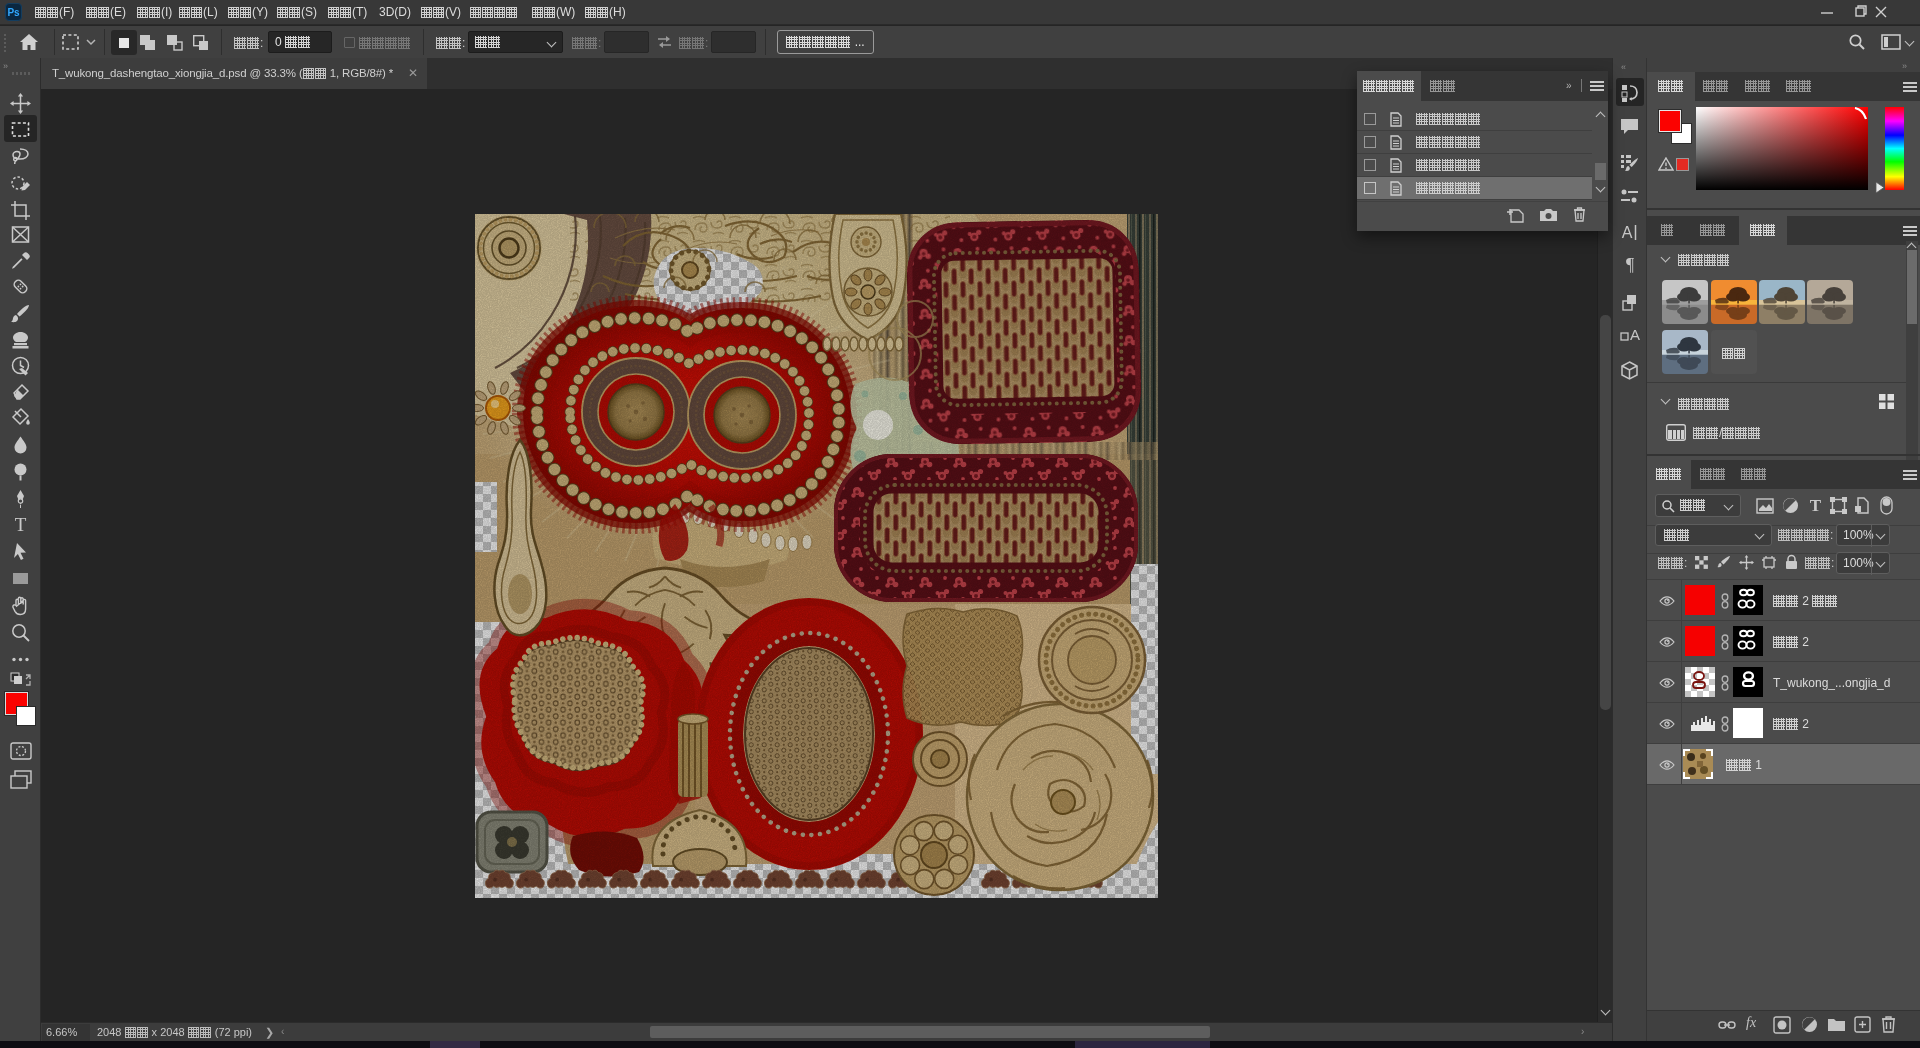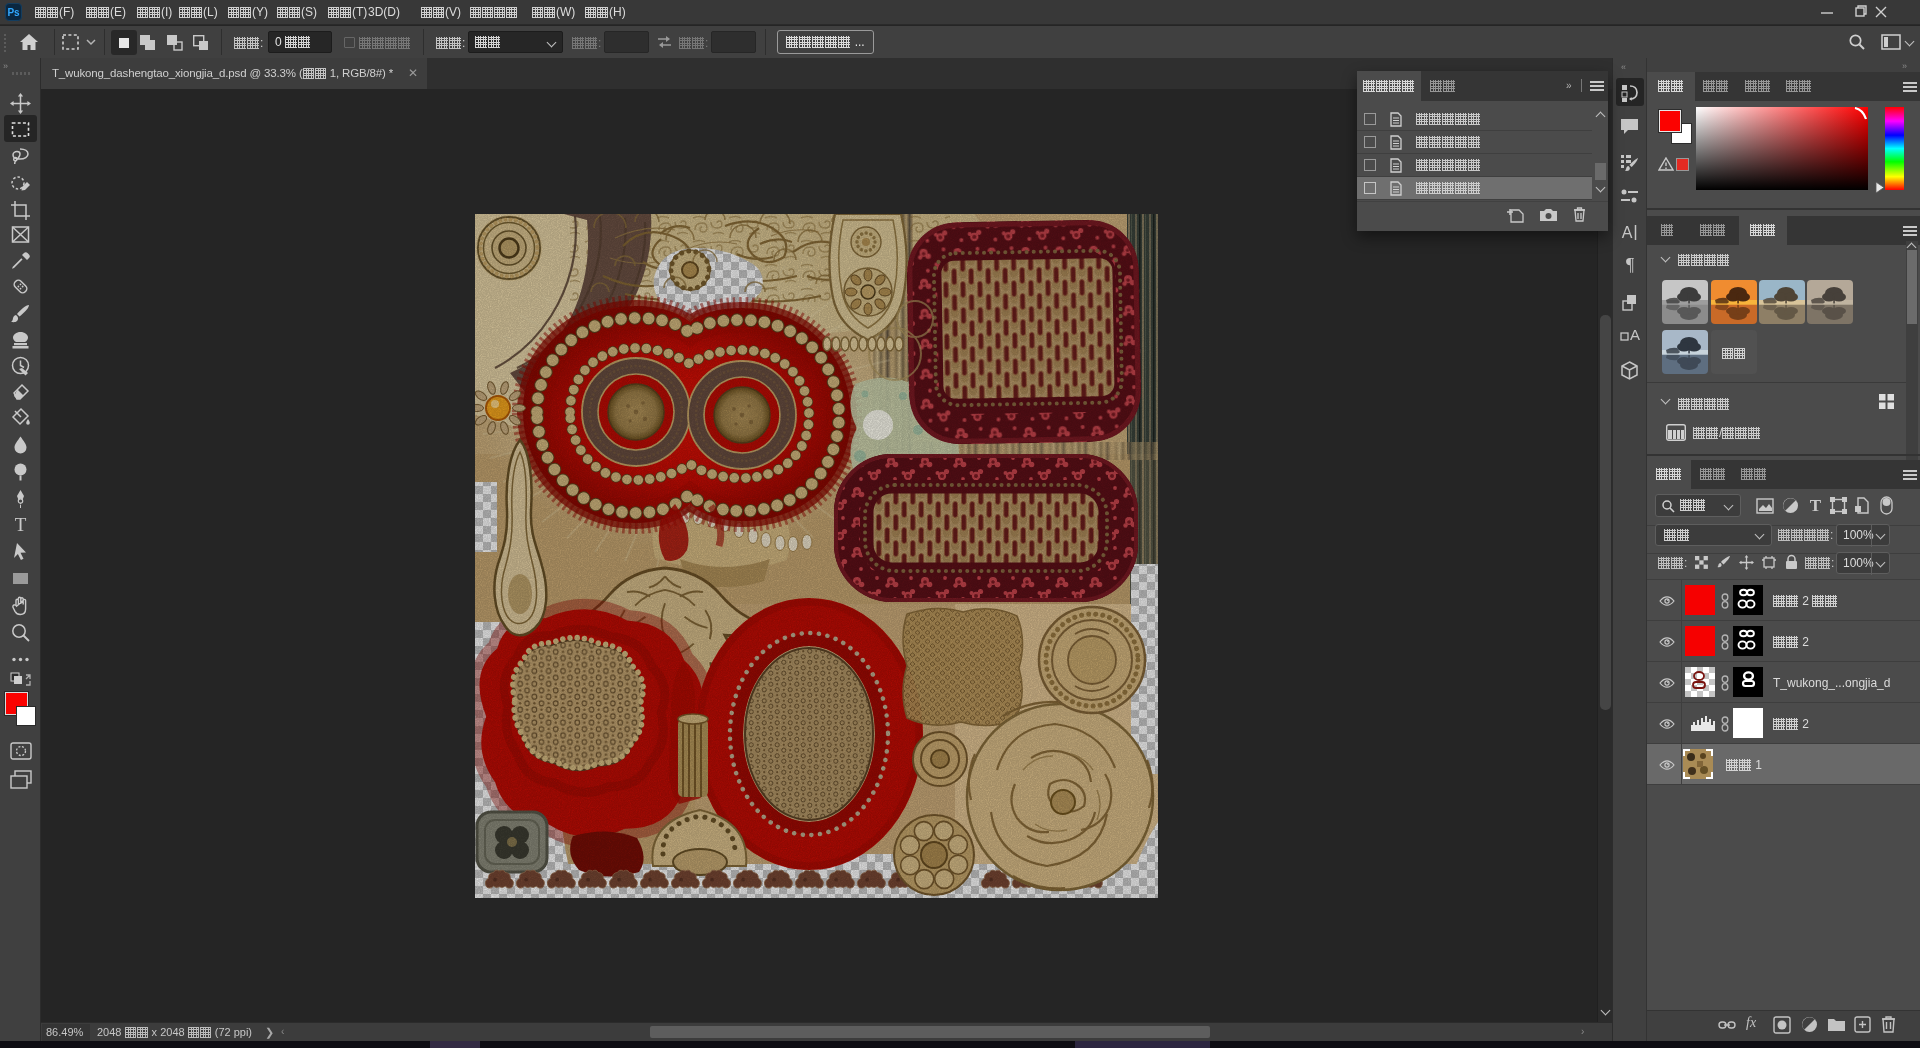--- a/index.html
+++ b/index.html
@@ -39,21 +39,21 @@
 </style></head><body>
 <div id="menubar">
 <div class="abs" style="left:5px;top:3px;width:17px;height:18px;background:#0a2740;border:1px solid #133d5f;border-radius:4px;color:#31a8ff;font-size:10px;font-weight:bold;text-align:center;line-height:17px">Ps</div>
 <span class="mi" style="left:35px"><i class="c" style="width:11px;height:11px;"></i><i class="c" style="width:11px;height:11px;"></i>(F)</span>
 <span class="mi" style="left:86px"><i class="c" style="width:11px;height:11px;"></i><i class="c" style="width:11px;height:11px;"></i>(E)</span>
 <span class="mi" style="left:137px"><i class="c" style="width:11px;height:11px;"></i><i class="c" style="width:11px;height:11px;"></i>(I)</span>
 <span class="mi" style="left:179px"><i class="c" style="width:11px;height:11px;"></i><i class="c" style="width:11px;height:11px;"></i>(L)</span>
 <span class="mi" style="left:228px"><i class="c" style="width:11px;height:11px;"></i><i class="c" style="width:11px;height:11px;"></i>(Y)</span>
 <span class="mi" style="left:277px"><i class="c" style="width:11px;height:11px;"></i><i class="c" style="width:11px;height:11px;"></i>(S)</span>
 <span class="mi" style="left:328px"><i class="c" style="width:11px;height:11px;"></i><i class="c" style="width:11px;height:11px;"></i>(T)</span>
-<span class="mi" style="left:368px">3D(D)</span>
+<span class="mi" style="left:379px">3D(D)</span>
 <span class="mi" style="left:421px"><i class="c" style="width:11px;height:11px;"></i><i class="c" style="width:11px;height:11px;"></i>(V)</span>
 <span class="mi" style="left:470px"><i class="c" style="width:11px;height:11px;"></i><i class="c" style="width:11px;height:11px;"></i><i class="c" style="width:11px;height:11px;"></i><i class="c" style="width:11px;height:11px;"></i></span>
 <span class="mi" style="left:532px"><i class="c" style="width:11px;height:11px;"></i><i class="c" style="width:11px;height:11px;"></i>(W)</span>
 <span class="mi" style="left:585px"><i class="c" style="width:11px;height:11px;"></i><i class="c" style="width:11px;height:11px;"></i>(H)</span>
 <svg class="abs" style="left:1816px;top:0" width="104" height="25" viewBox="0 0 104 25">
       <g stroke="#cfcfcf" stroke-width="1.4" fill="none">
         <path d="M5 13h12"></path>
         <rect x="40" y="8" width="8" height="8"></rect>
         <path d="M42 8v-2h8v8h-2" fill="none"></path>
         <path d="M60 7l10 10M70 7l-10 10"></path>
@@ -269,21 +269,21 @@
       <rect x="1" y="6" width="16" height="12" fill="#3e3e3e" stroke="#c9c9c9" stroke-width="1.4"></rect>
     </svg>
 </div>
 <div id="paste"></div>
 <div id="vscroll">
     <div class="abs" style="left:2px;top:226px;width:11px;height:395px;background:#454545;border-radius:5px"></div>
     <div class="chev" style="left:4px;top:918px"></div>
   </div>
 <div id="hscroll">
 <div class="abs" style="left:1px;top:1px;width:48px;height:17px;background:#343434"></div>
-<span class="abs" style="left:5px;top:3px">86.49%</span>
+<span class="abs" style="left:5px;top:3px">6.66%</span>
 <span class="abs" style="left:56px;top:3px">2048 <i class="c" style="width:11px;height:11px;color:#c6c6c6;"></i><i class="c" style="width:11px;height:11px;color:#c6c6c6;"></i> x 2048 <i class="c" style="width:11px;height:11px;color:#c6c6c6;"></i><i class="c" style="width:11px;height:11px;color:#c6c6c6;"></i> (72 ppi)</span>
 <span class="abs" style="left:224px;top:3px;color:#a8a8a8">❯</span>
 <span class="abs" style="left:240px;top:3px;color:#8a8a8a;font-size:10px">‹</span>
 <div class="abs" style="left:609px;top:3px;width:560px;height:12px;background:#5d5d5d;border-radius:2px"></div>
 <span class="abs" style="left:1540px;top:3px;color:#8a8a8a;font-size:10px">›</span>
 </div>
 <div id="taskstrip">
     <div class="abs" style="left:430px;top:0;width:50px;height:7px;background:#332b44"></div>
     <div class="abs" style="left:1075px;top:0;width:135px;height:7px;background:#2c2640"></div>
   </div>

